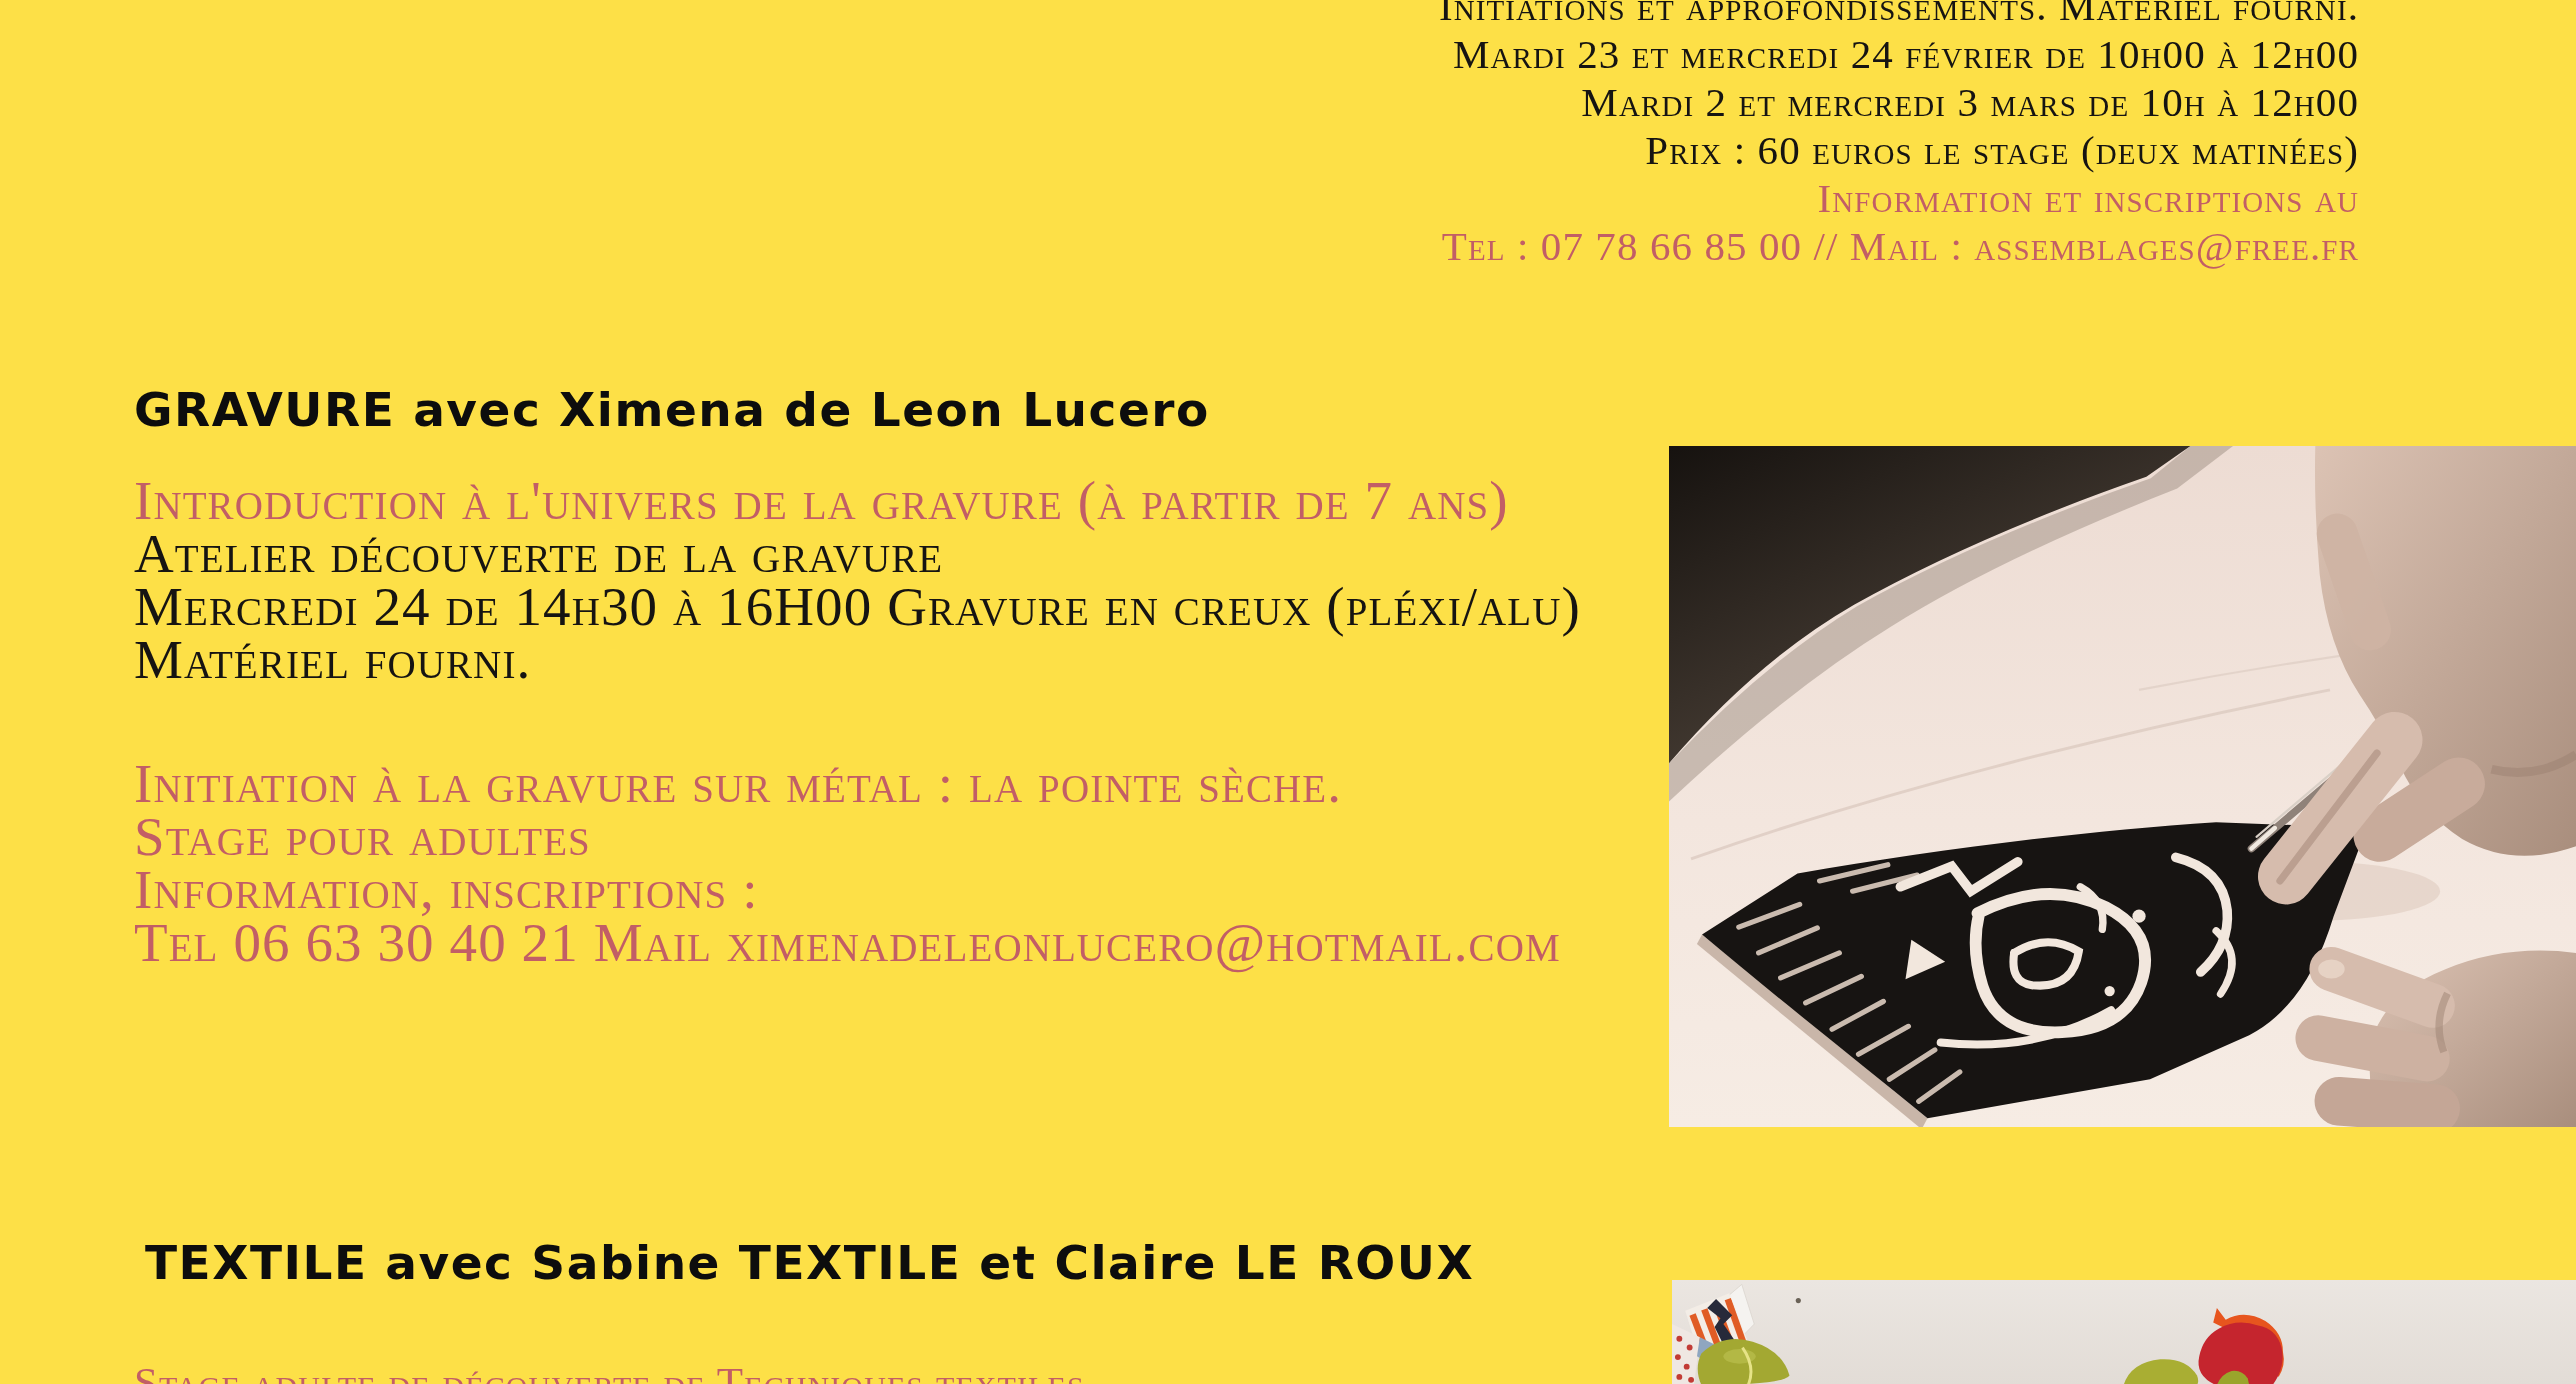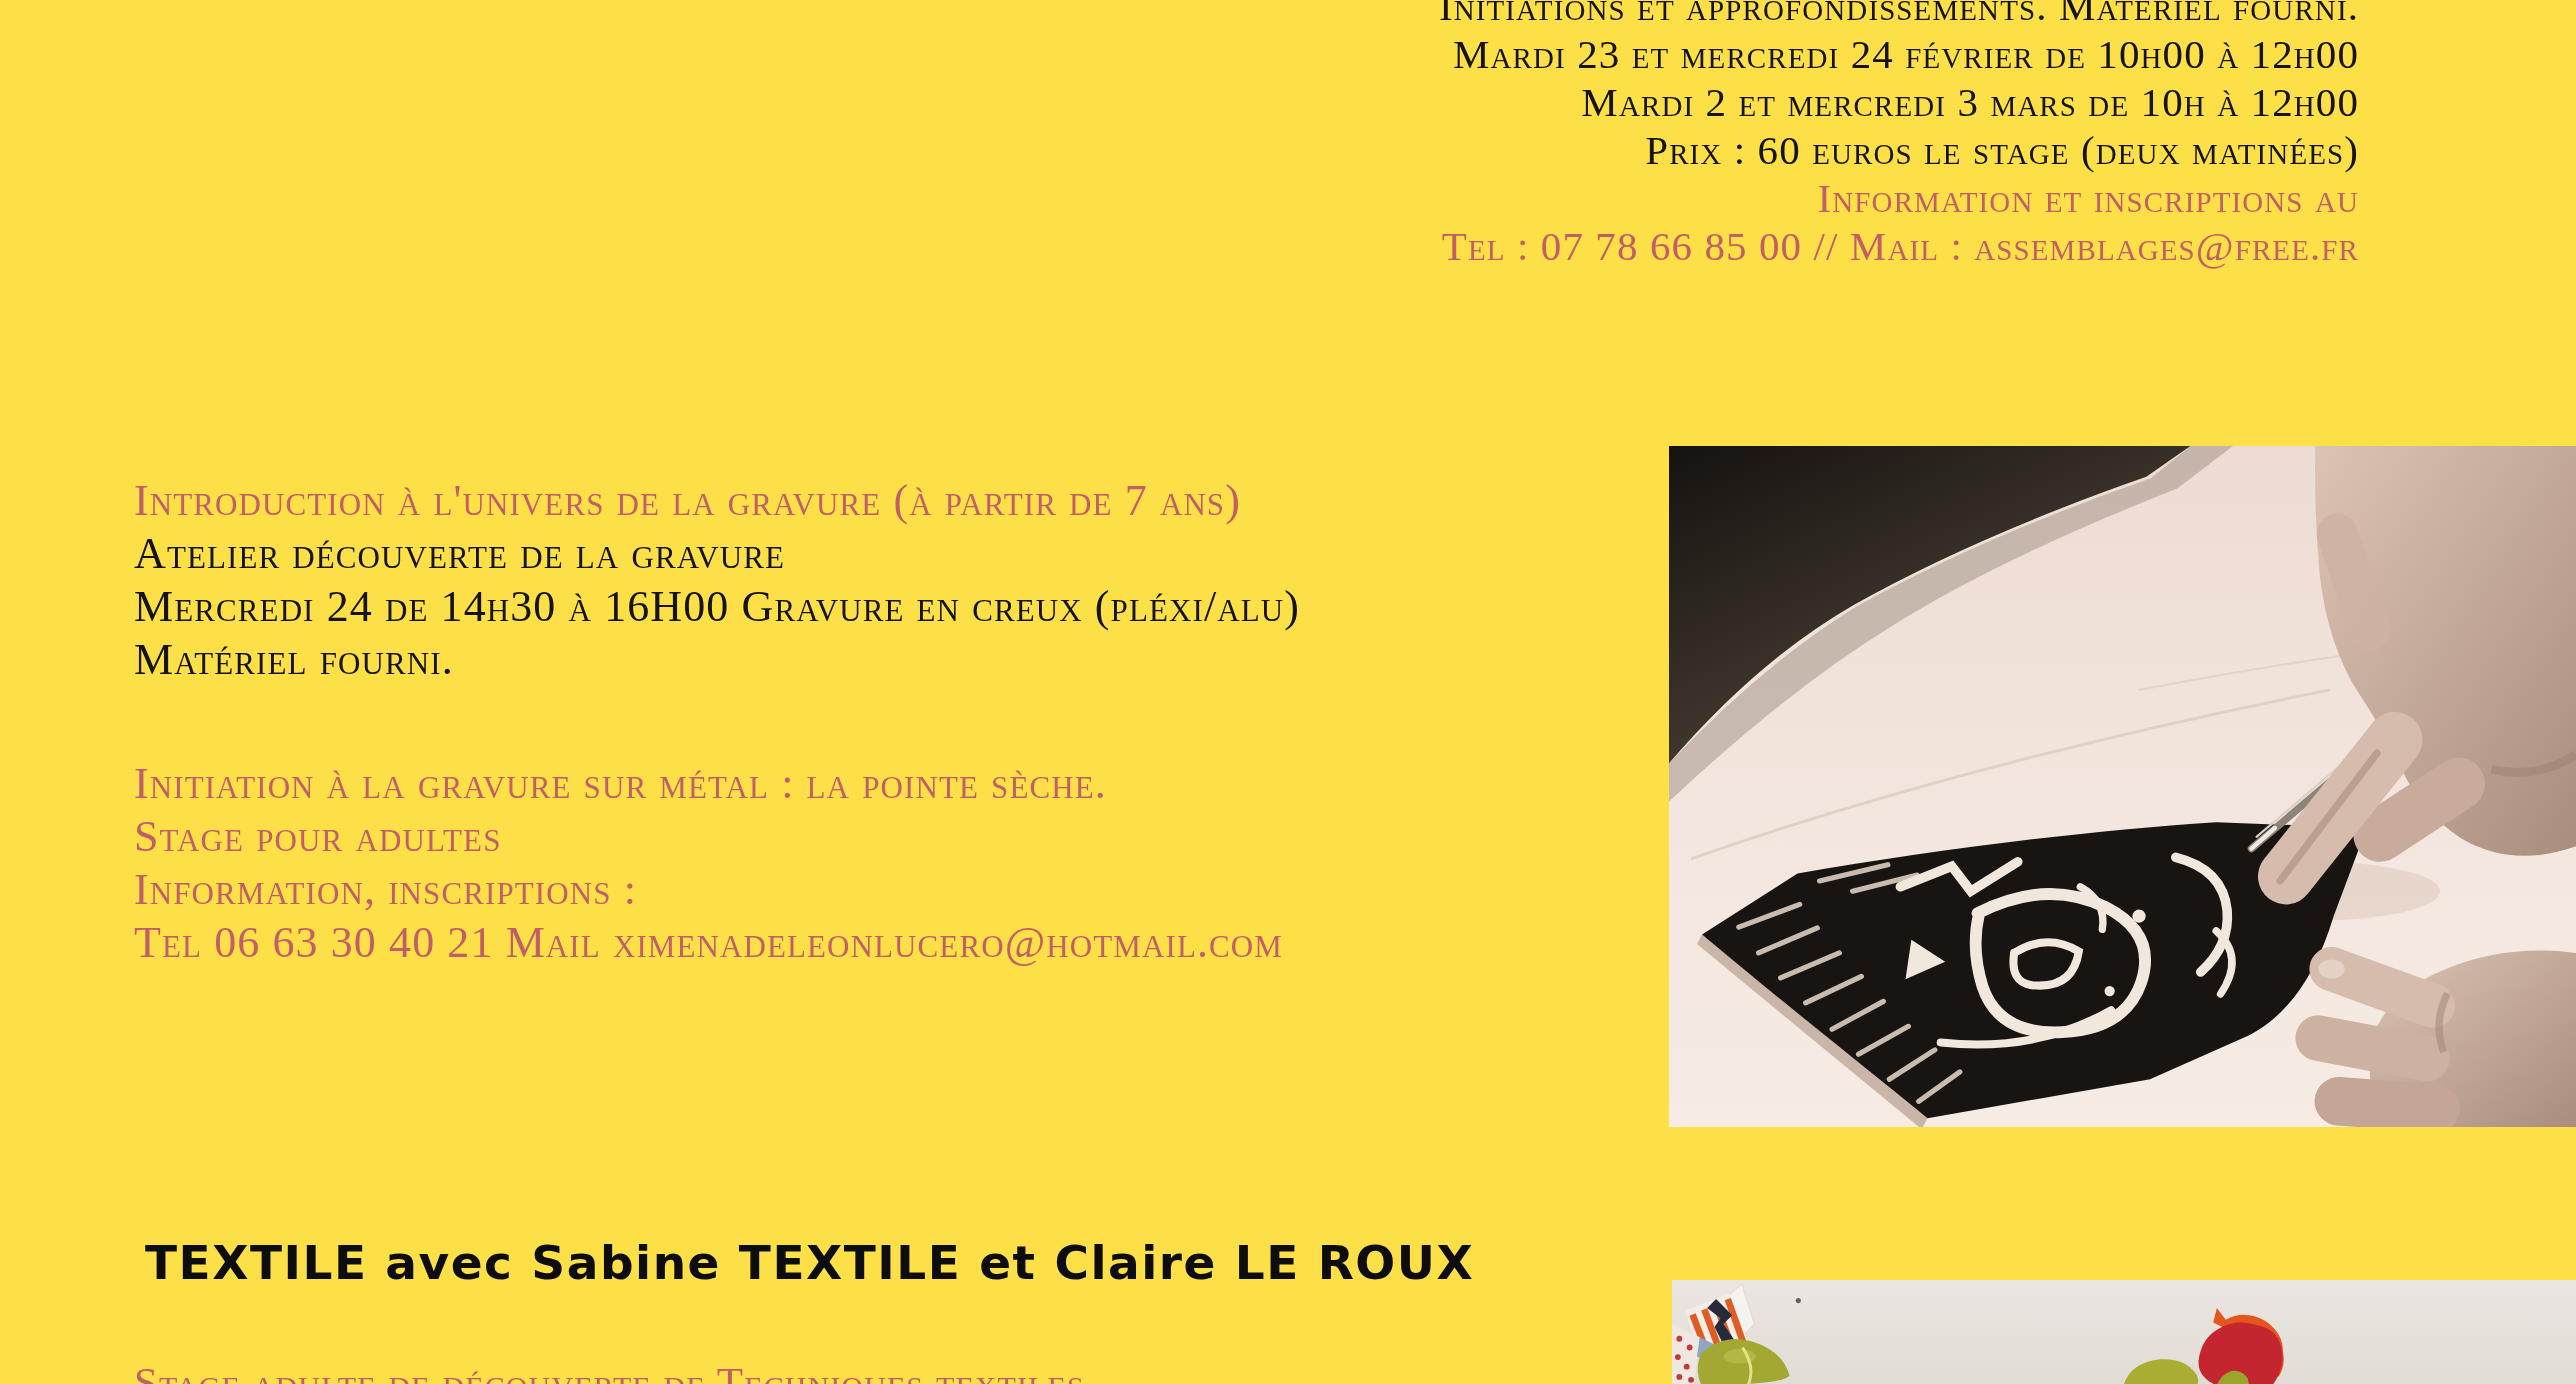--- a/index.html
+++ b/index.html
@@ -38,21 +38,21 @@
     letter-spacing: 1.5px;
     white-space: nowrap;
   }
   #gravure-heading { left: 134px; top: 382px; }
   #textile-heading { left: 145px; top: 1235px; }
 
   #gravure-body {
     position: absolute;
     left: 134px;
     top: 474px;
-    font-size: 44px;
+    font-size: 55px;
     line-height: 53px;
   }
   #gravure-para2 { margin-top: 71px; }
 
   #textile-body {
     position: absolute;
     left: 134px;
     top: 1356px;
     font-size: 43px;
     line-height: 53px;
@@ -70,20 +70,21 @@
 
   <div id="header-block" class="sc">
     <span class="line body-line">Initiations et approfondissements. Matériel fourni.</span>
     <span class="line body-line">Mardi 23 et mercredi 24 février de 10h00 à 12h00</span>
     <span class="line body-line">Mardi 2 et mercredi 3 mars de 10h à 12h00</span>
     <span class="line body-line">Prix : 60 euros le stage (deux matinées)</span>
     <span class="line accent-line">Information et inscriptions au</span>
     <span class="line accent-line">Tel : 07 78 66 85 00 // Mail : assemblages@free.fr</span>
   </div>
 
+  <div id="gravure-heading" class="section-heading">GRAVURE avec Ximena de Leon Lucero</div>
 
   <div id="gravure-body" class="sc">
     <div id="gravure-para1">
       <span class="line accent-line">Introduction à l'univers de la gravure (à partir de 7 ans)</span>
       <span class="line body-line">Atelier découverte de la gravure</span>
       <span class="line body-line">Mercredi 24 de 14h30 à 16H00 Gravure en creux (pléxi/alu)</span>
       <span class="line body-line">Matériel fourni.</span>
     </div>
     <div id="gravure-para2">
       <span class="line accent-line">Initiation à la gravure sur métal : la pointe sèche.</span>

